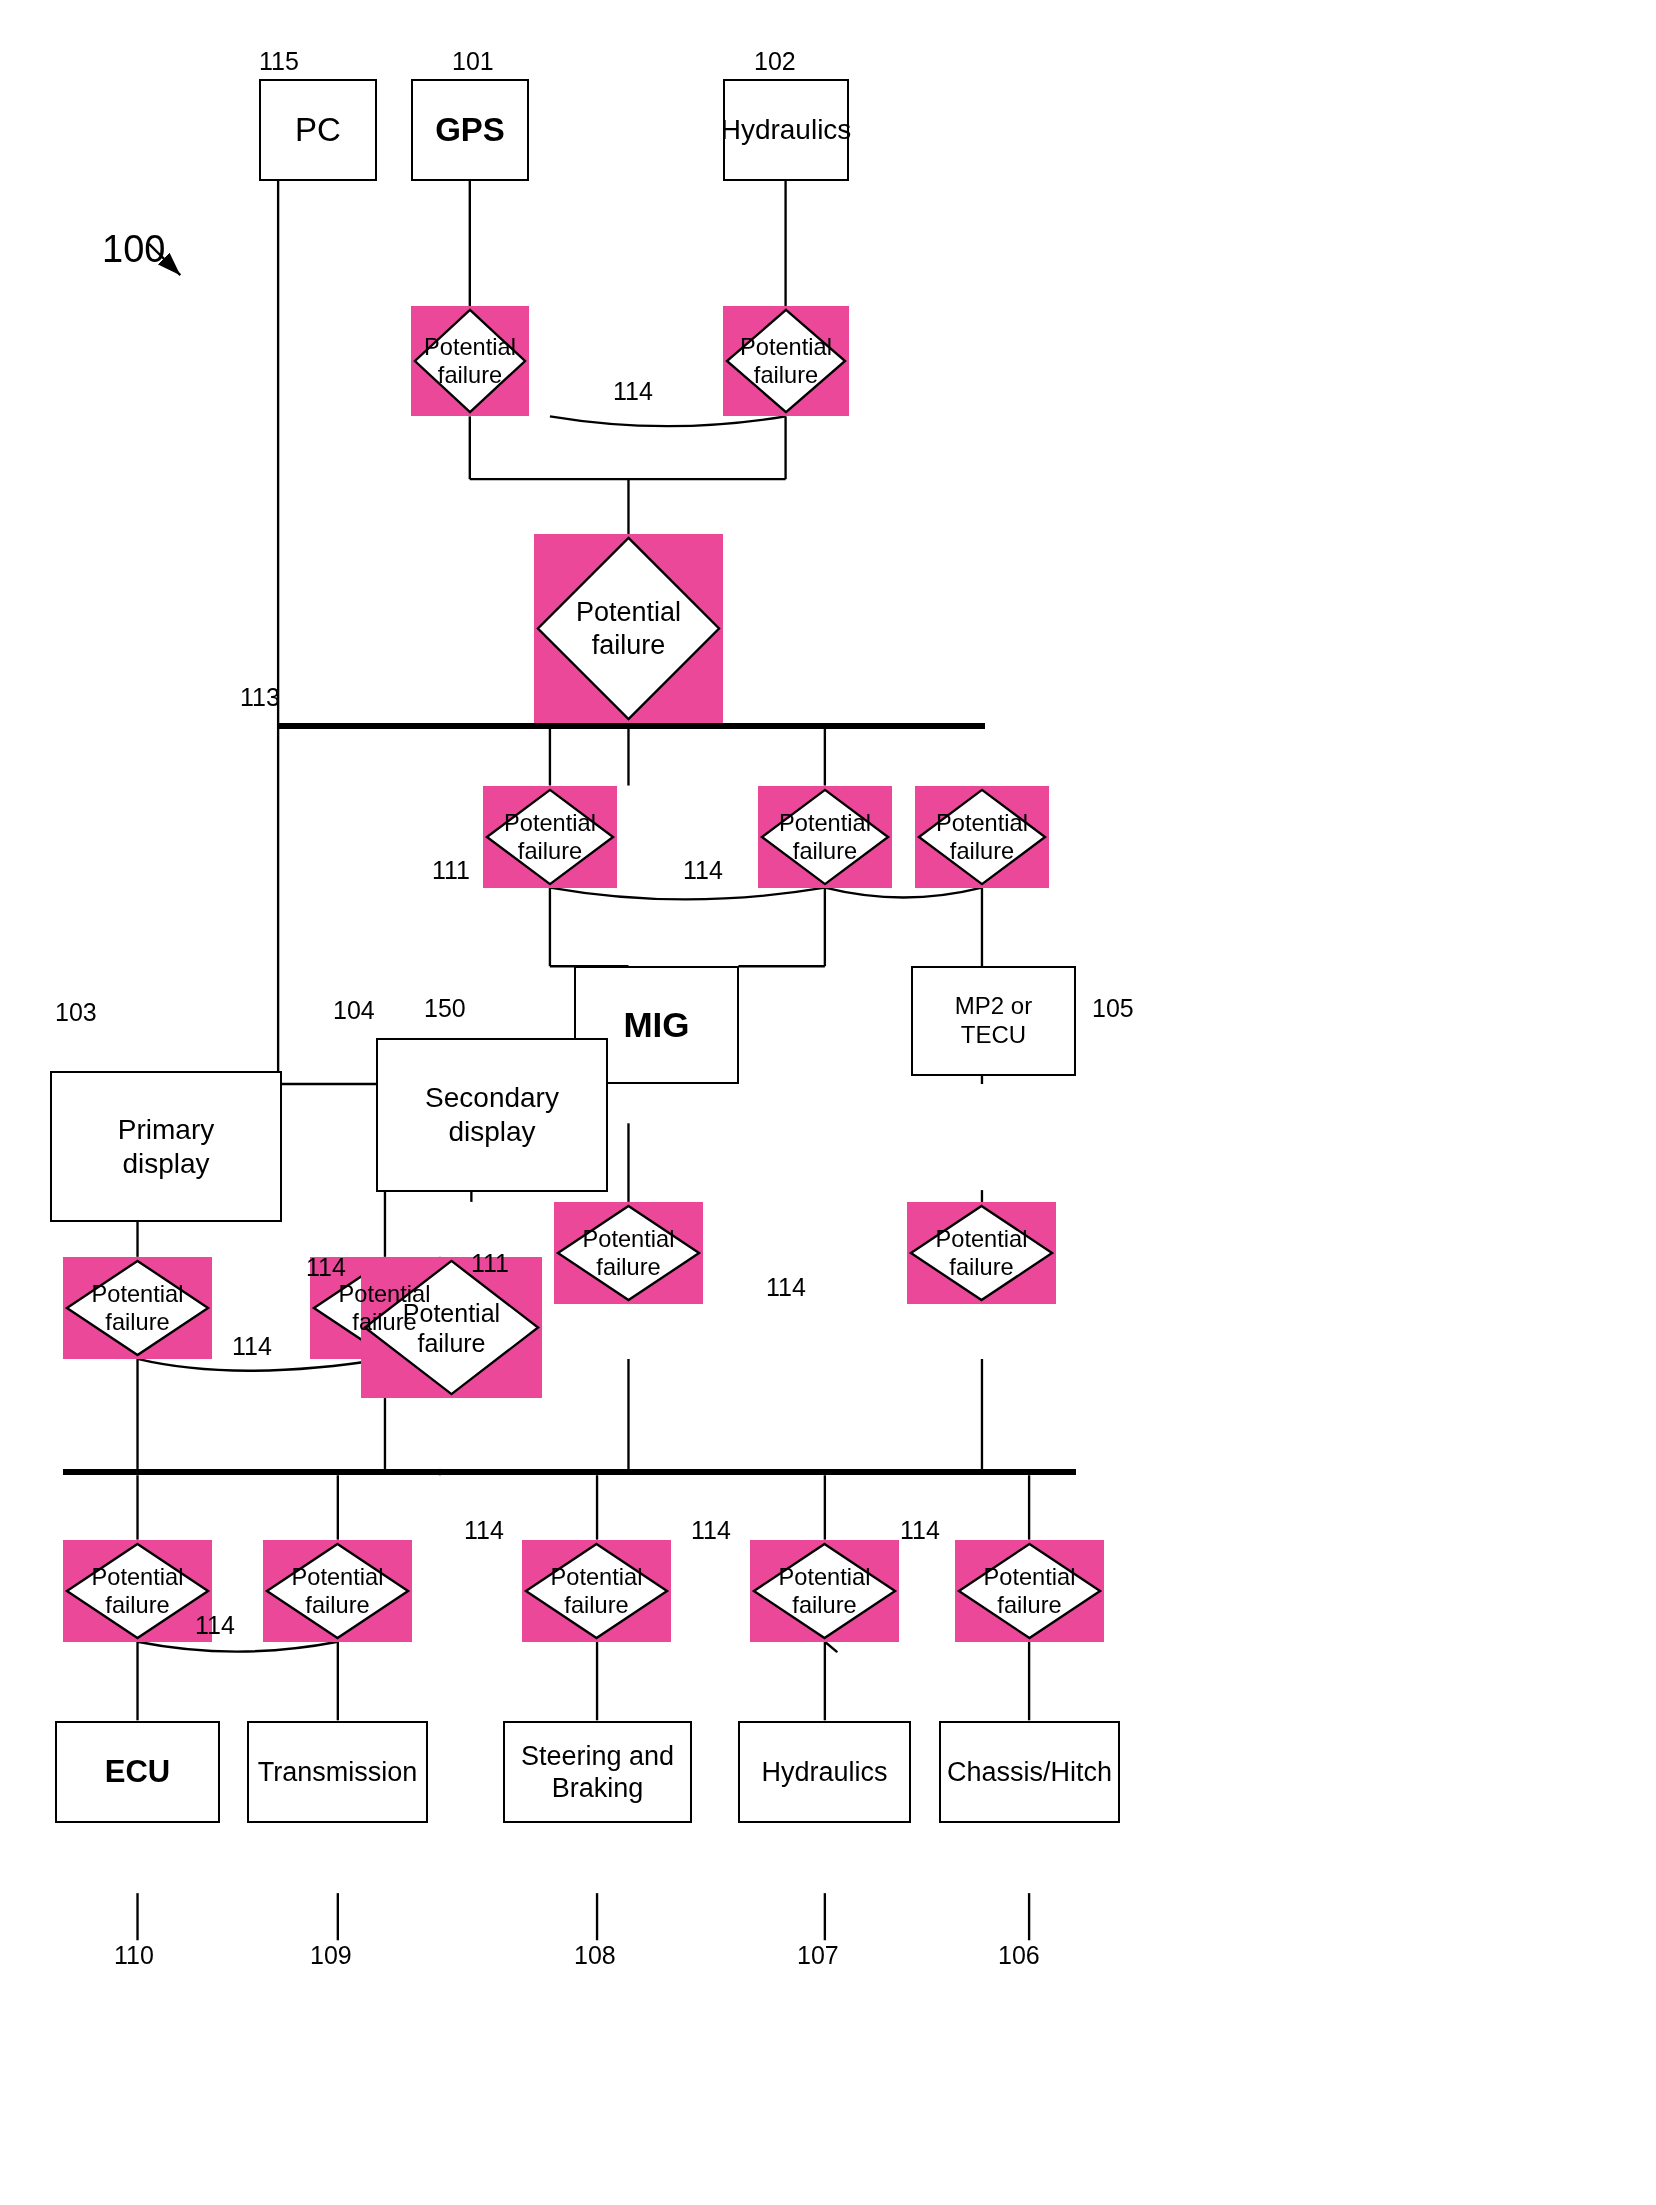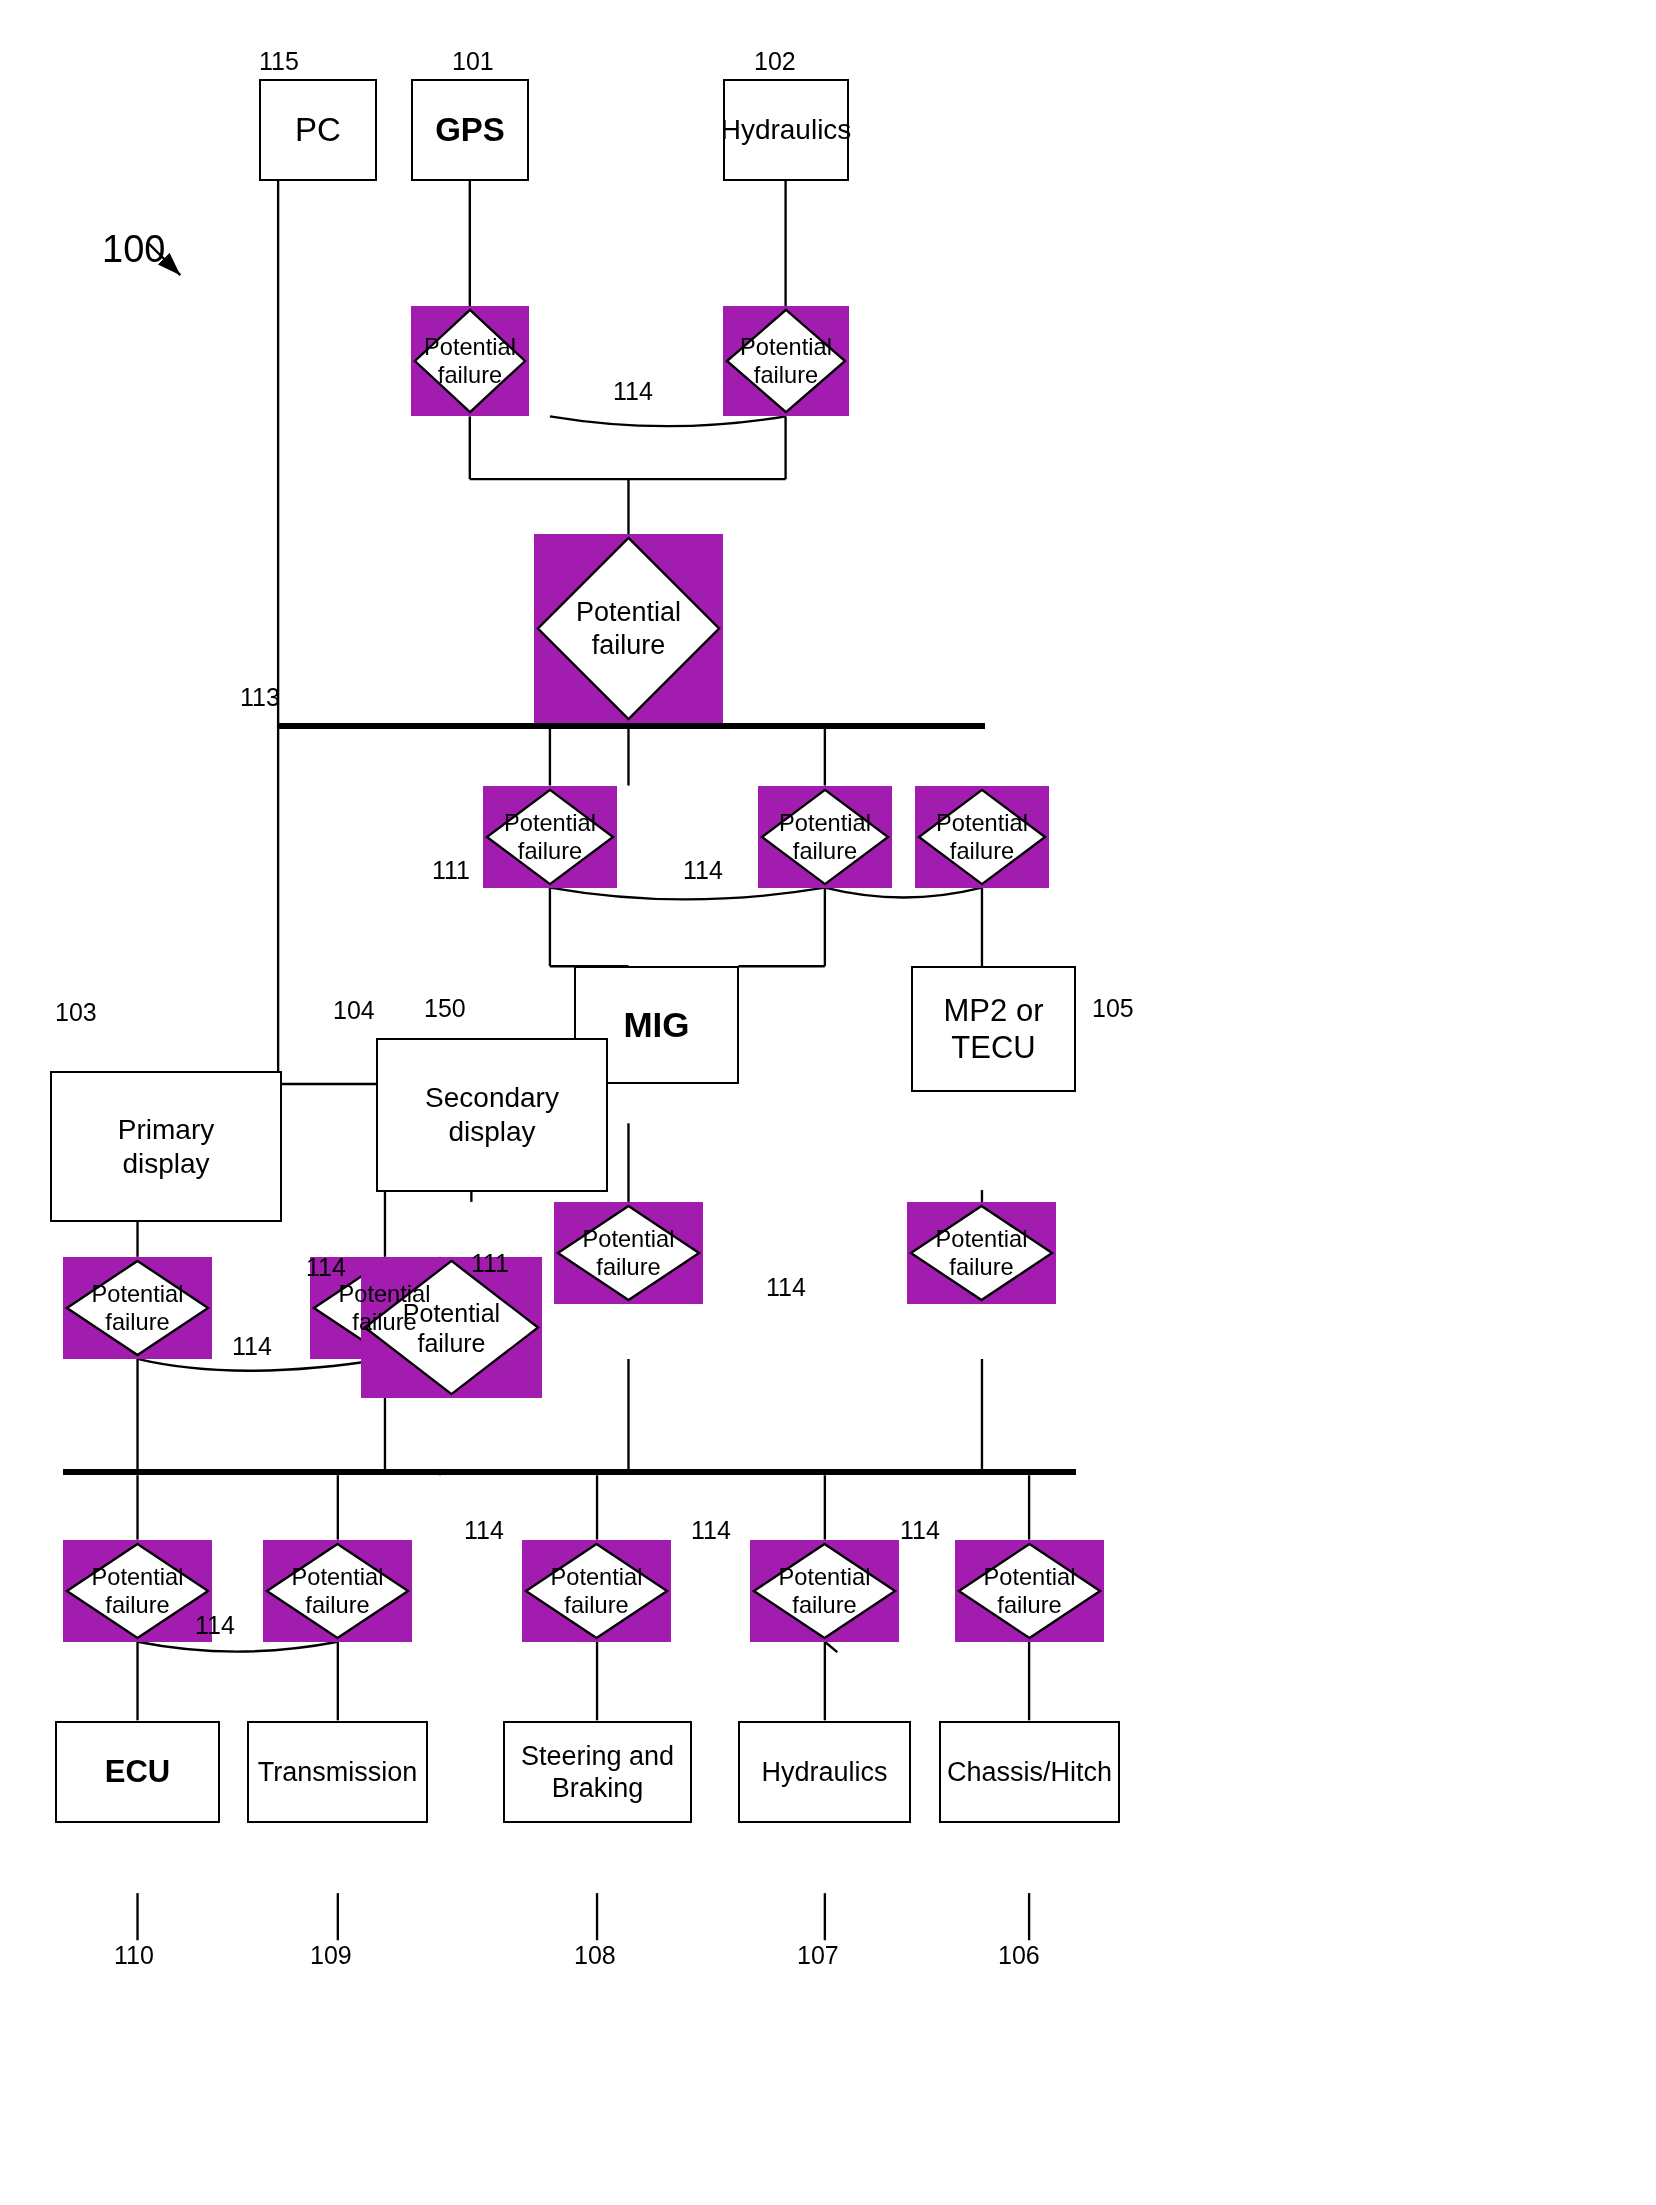--- a/index.html
+++ b/index.html
@@ -23,21 +23,21 @@
       display: flex;
       align-items: center;
       justify-content: center;
       text-align: center;
       font-size: 28px;
       font-weight: normal;
       line-height: 1.2;
     }
     .diamond {
       position: absolute;
-      background: #a21caf;
+      background: #ec4899;
       display: flex;
       justify-content: center;
       text-align: center;
       font-size: 23.6px;
       line-height: 1.2;
     }
     .diamond-inner {
       width: 100%;
       height: 100%;
       position: relative;
@@ -250,21 +250,21 @@
       </svg>
       <span class="diamond-text">Potential<br>failure</span>
     </div>
   </div>
 
   <div class="box" style="left:574px; top:966px; width:165px; height:118px; font-size:35px; font-weight:bold;">
     <span>MIG</span>
   </div>
   <div class="label" style="left:424px; top:994px;">150</div>
 
-  <div class="box" style="left:911px; top:966px; width:165px; height:126px; font-size:31px;">
+  <div class="box" style="left:911px; top:966px; width:165px; height:110px; font-size:24px;">
     <span>MP2 or<br>TECU</span>
   </div>
   <div class="label" style="left:1092px; top:994px;">105</div>
 
   <div class="box" style="left:50px; top:1039px; width:232px; height:151px; font-size:28px;margin-top:32px;">
     <span>Primary<br>display</span>
   </div>
   <div class="label" style="left:55px; top:998px;">103</div>
 
   <div class="box" style="left:328px; top:1038px; width:232px; height:154px; font-size:28px;margin-left:48px;">

